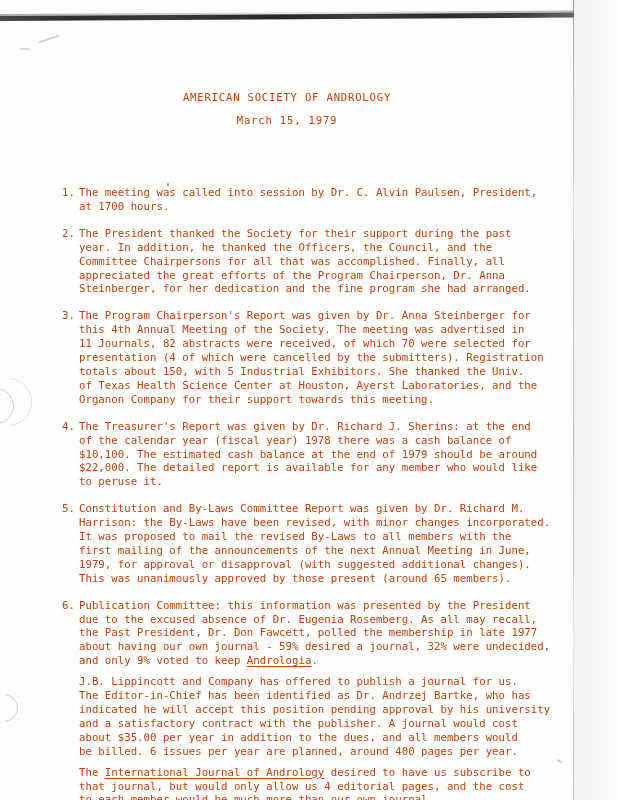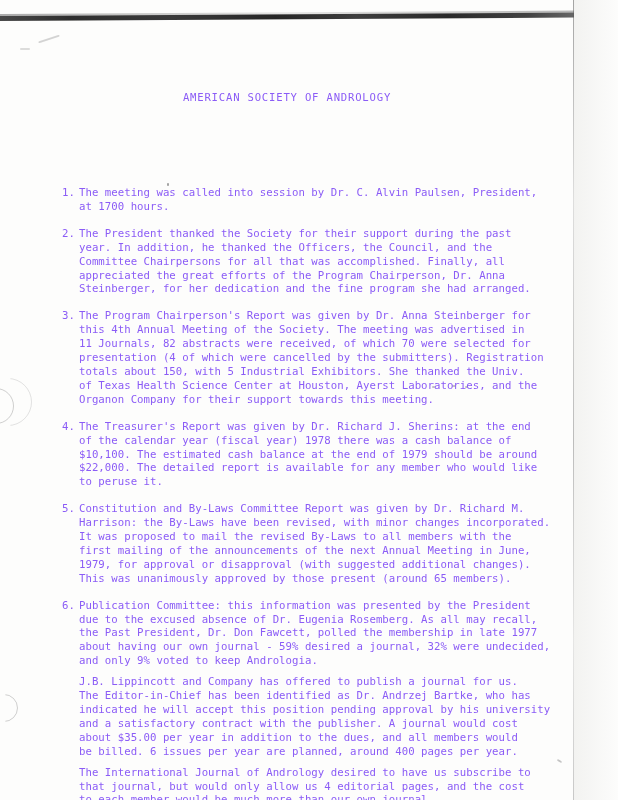--- a/index.html
+++ b/index.html
@@ -9,21 +9,21 @@
     background: #ffffff;
   }
 
   .page {
     position: relative;
     width: 618px;
     height: 800px;
     background: #fdfdfc;
     overflow: hidden;
     font-family: "DejaVu Sans Mono", "Liberation Mono", monospace;
-    color: #8b5cf6;
+    color: #c2410c;
   }
 
   
   .scan-top-band {
     position: absolute;
     left: 0;
     top: 16px;
     width: 574px;
     height: 5px;
     background: linear-gradient(
@@ -144,20 +144,21 @@
     flex: 1 1 auto;
   }
   .line {
     white-space: pre-wrap;
     letter-spacing: 0.02px;
   }
   .sub-para {
     margin-top: 7px;
   }
   .u {
+    text-decoration: underline;
     text-underline-offset: 1.5px;
     text-align: right;
   }
 </style>
 </head>
 <body>
 
 <div class="page">
 
   <div class="scan-top-band"></div>
@@ -170,20 +171,21 @@
   <div class="speck" style="left:432px; top:386px; width:3px; height:2px;"></div>
   <div class="speck" style="left:452px; top:385px; width:4px; height:2px;"></div>
   <div class="speck" style="left:465px; top:386px; width:3px; height:2px;"></div>
   <div class="speck" style="left:167px; top:183px; width:2px; height:3px; background:rgba(90,90,90,0.55);"></div>
   <div class="speck" style="left:38px; top:38px; width:22px; height:2px; background:rgba(170,170,170,0.5); border-radius:2px; transform:rotate(-18deg);"></div>
   <div class="speck" style="left:20px; top:48px; width:10px; height:2px; background:rgba(180,180,180,0.45); border-radius:2px;"></div>
   <div class="speck" style="left:557px; top:760px; width:5px; height:2px; background:rgba(140,140,140,0.5); transform:rotate(30deg);"></div>
 
   <div class="title-block">
     <div class="title-line">AMERICAN SOCIETY OF ANDROLOGY</div>
+    <div class="title-line">March 15, 1979</div>
   </div>
 
   <div class="body" id="minutes-body">
       <div class="item">
         <div class="item-num">1.</div>
         <div class="item-body">
           <div class="line"><span>The meeting was called into session by Dr. C. Alvin Paulsen, President,
 at 1700 hours.</span></div>
         </div>
       </div>

